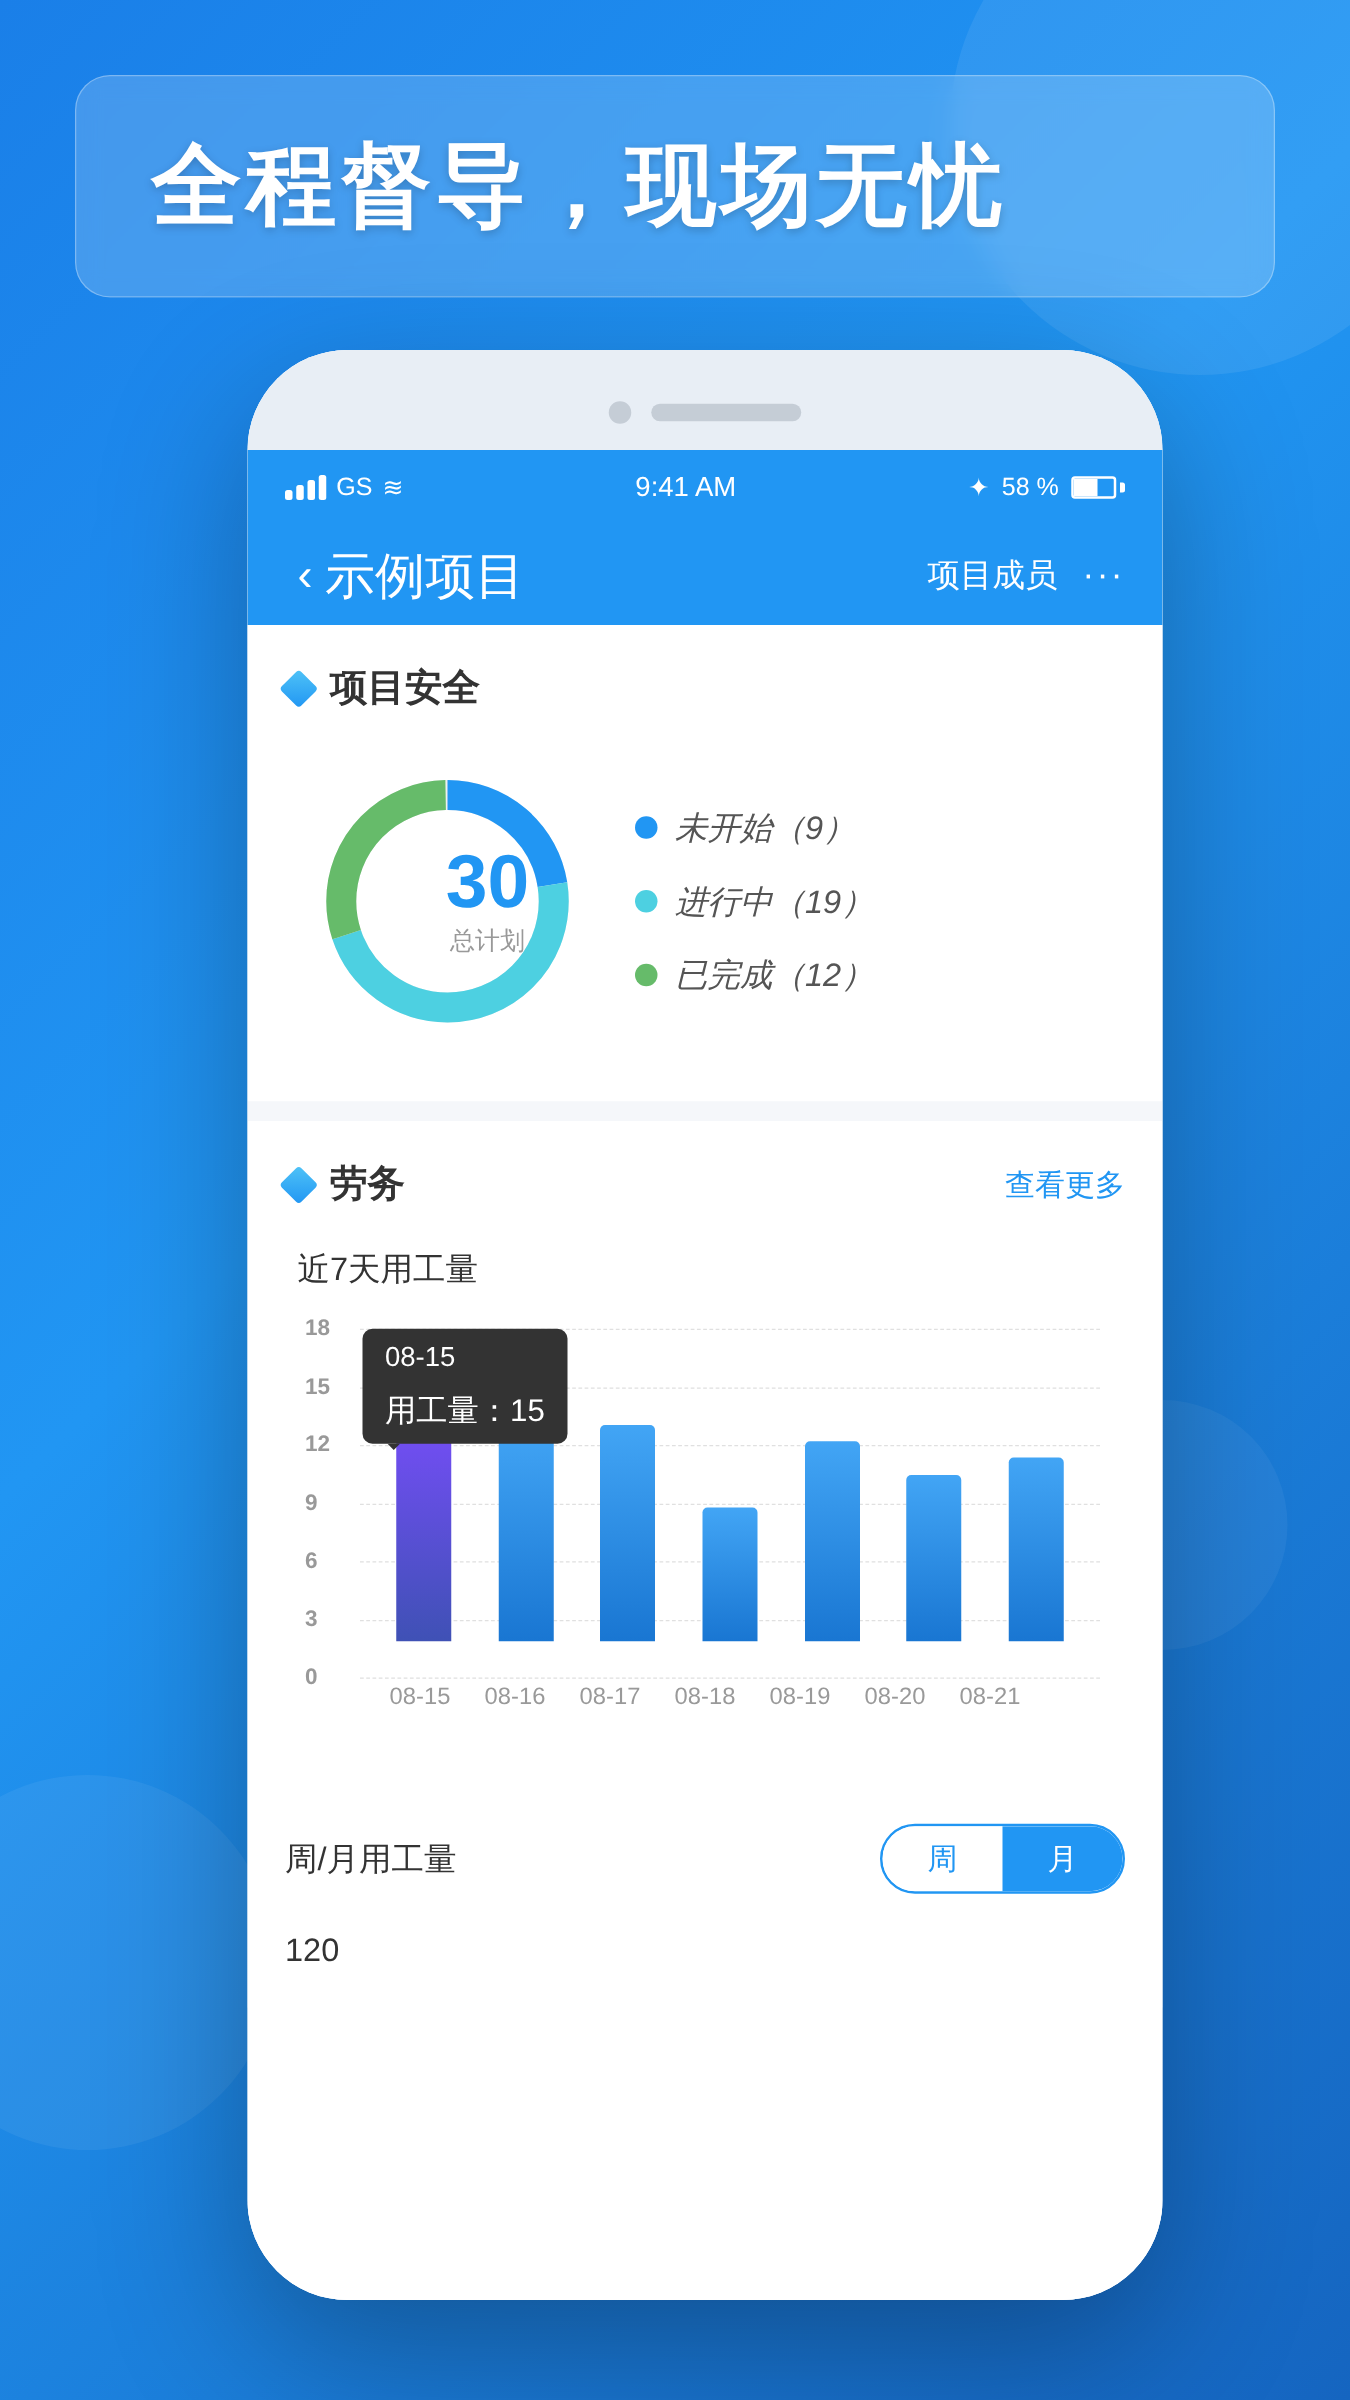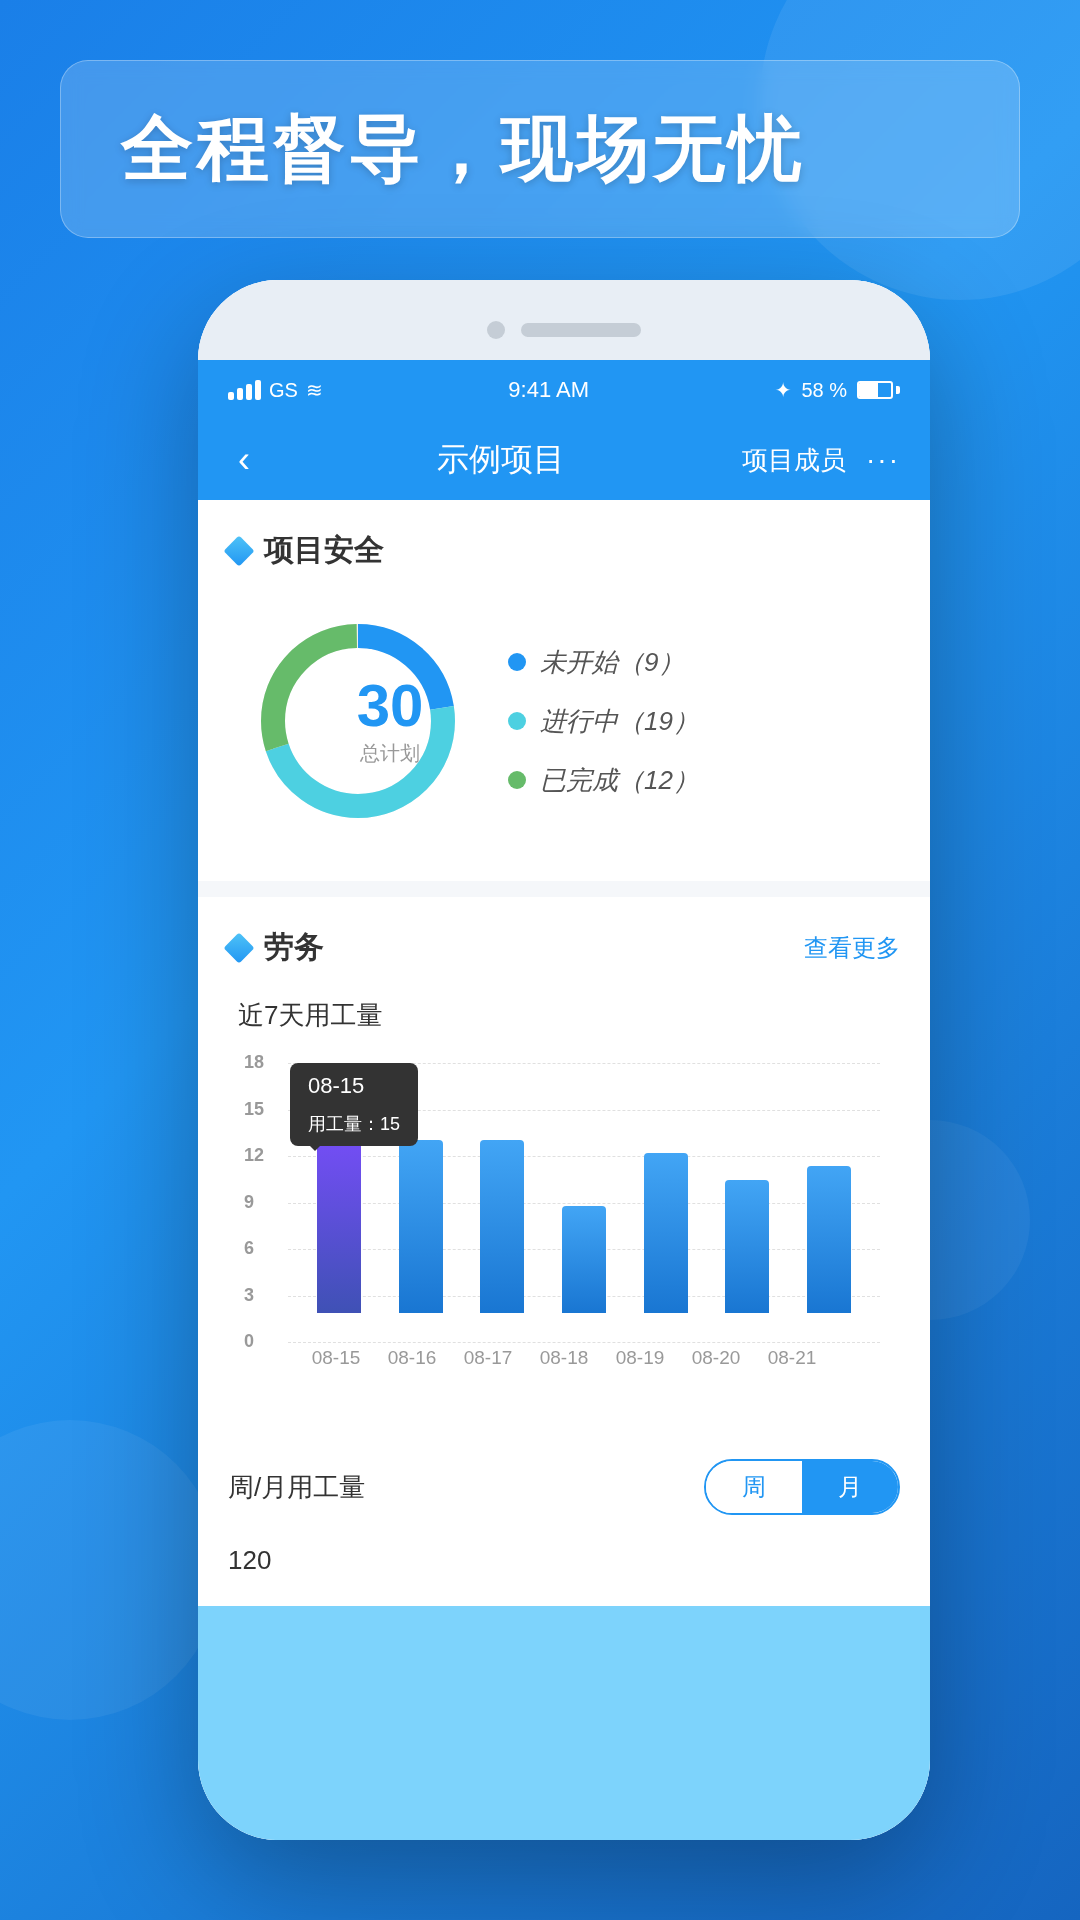--- a/index.html
+++ b/index.html
@@ -168,38 +168,37 @@
       color: white;
     }
     .nav-back {
       font-size: 36px;
       color: white;
       cursor: pointer;
       padding: 10px;
     }
     .nav-title {
       flex: 1;
-      text-align: center;
-      font-size: 32px;
+      font-size: 40px;
       font-weight: 500;
     }
     .nav-right {
       display: flex;
       align-items: center;
       gap: 20px;
       font-size: 26px;
     }
     .nav-more {
       font-size: 28px;
       letter-spacing: 2px;
     }
 
     
     .screen-content {
-      background: #7dd3fc;
+      background: #ffffff;
       height: calc(100% - 80px - 60px - 80px);
       overflow-y: auto;
     }
 
     
     .section-card {
       background: white;
       margin: 0;
       padding: 30px;
     }
@@ -379,21 +378,21 @@
       bottom: -10px;
       left: 20px;
       border: 5px solid transparent;
       border-top-color: #333;
     }
     .tooltip-date {
       font-size: 22px;
       margin-bottom: 4px;
     }
     .tooltip-value {
-      font-size: 18px;
+      font-size: 25px;
       margin-top: 13px;
     }
 
     
     .period-toggle-container {
       padding: 20px 30px;
       background: white;
       display: flex;
       align-items: center;
     }

